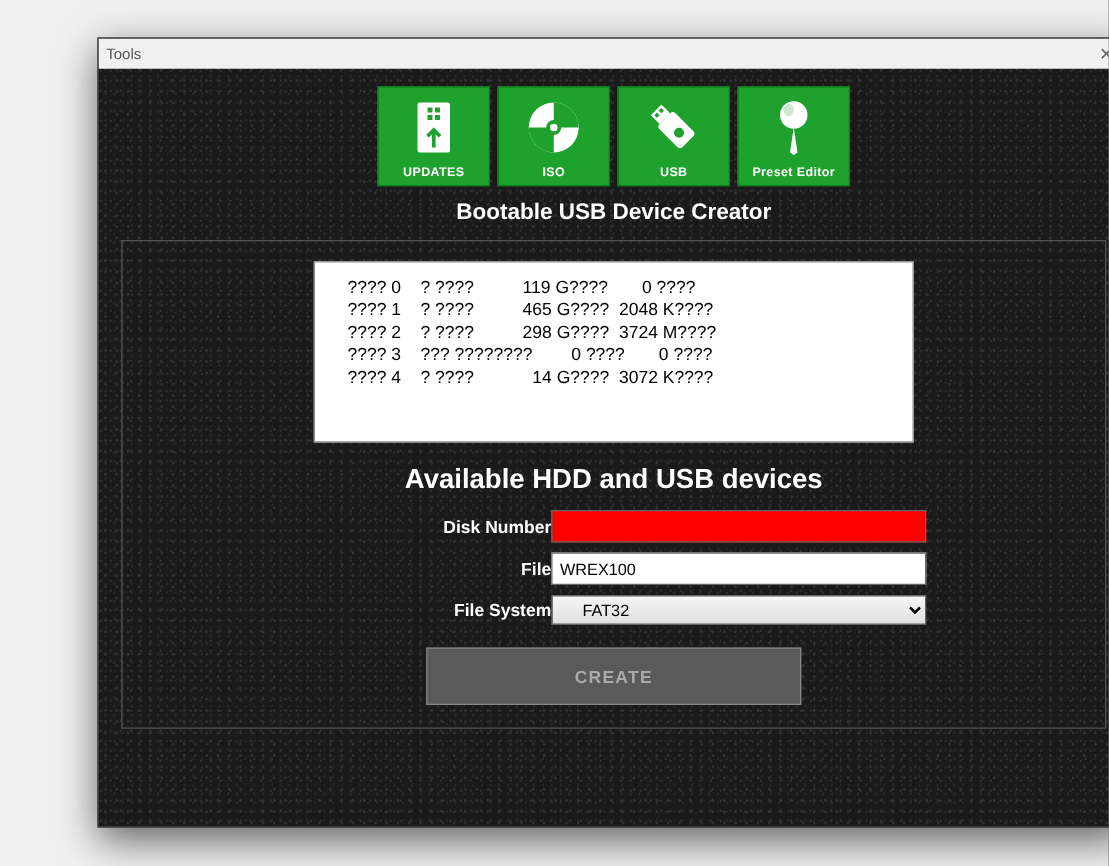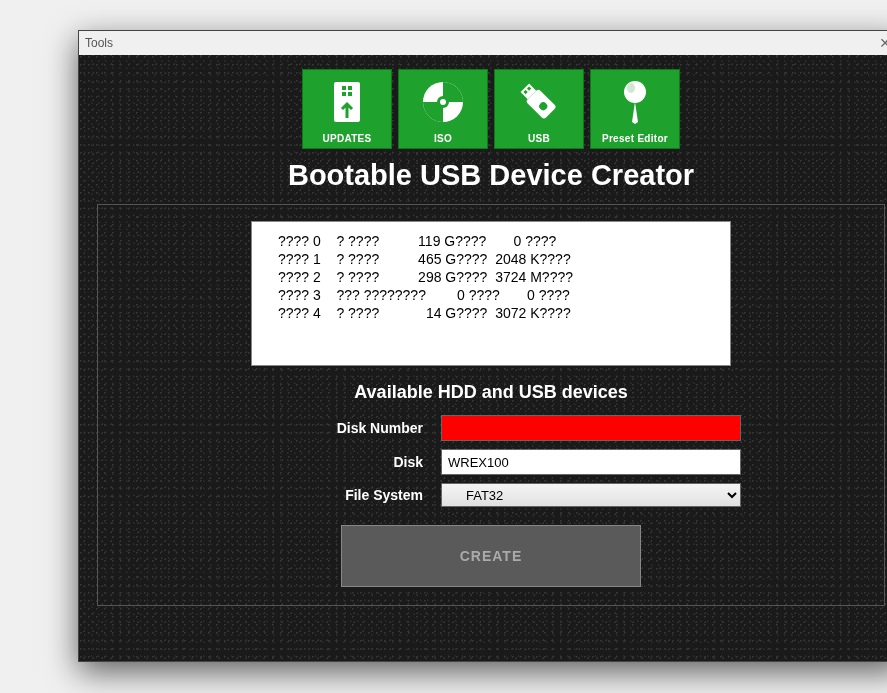--- a/index.html
+++ b/index.html
@@ -70,21 +70,21 @@
   }
   .tile .tlabel {
     color: #fff;
     font-size: 10px;
     font-weight: bold;
     letter-spacing: 0.3px;
   }
   .main-title {
     text-align: center;
     color: #fff;
-    font-size: 29px;
+    font-size: 18px;
     font-weight: 700;
     margin-top: 10px;
     margin-bottom: 12px;
   }
   .panel {
     border: 1px solid #555;
     padding: 16px 18px 18px 18px;
   }
   .listbox {
     background: #fff;
@@ -96,38 +96,37 @@
     font-family: "Segoe UI", Tahoma, sans-serif;
     font-size: 14px;
     color: #000;
     line-height: 18px;
     overflow: hidden;
   }
   .listbox .row { white-space: pre; }
   .subhead {
     text-align: center;
     color: #fff;
-    font-size: 18px;
+    font-size: 22px;
     font-weight: 700;
     margin-top: 16px;
     margin-bottom: 12px;
   }
   .form {
     display: grid;
     grid-template-columns: 200px 300px;
     justify-content: center;
     row-gap: 8px;
     align-items: center;
   }
   .flabel {
     color: #fff;
     font-weight: 700;
     font-size: 14px;
     text-align: right;
-    padding-right: 18px;
   }
   .txt {
     height: 24px;
     border: 1px solid #666;
     background: #fff;
     font-size: 13px;
     padding: 12px 6px;
     font-family: inherit;
   }
   .txt.red { background: #ff0000; }
@@ -139,21 +138,21 @@
     padding: 0 20px;
     font-family: inherit;
   }
   .create-wrap {
     display: flex;
     justify-content: center;
     margin-top: 18px;
   }
   .create-btn {
     width: 300px;
-    height: 62px;
+    height: 46px;
     border: 1px solid #888;
     background: #5a5a5a;
     color: #aaa;
     font-size: 14px;
     font-weight: 700;
     letter-spacing: 1px;
     cursor: pointer;
   }
 </style>
 </head>
@@ -232,21 +231,21 @@
         <div class="row">???? 3    ??? ????????        0 ????       0 ????</div>
         <div class="row">???? 4    ? ????            14 G????  3072 K????</div>
       </div>
 
       <div class="subhead">Available HDD and USB devices</div>
 
       <div class="form">
         <div class="flabel">Disk Number</div>
         <input class="txt red" value="" style="">
 
-        <div class="flabel">Disk</div>
+        <div class="flabel">File</div>
         <input class="txt" value="WREX100" style="">
 
         <div class="flabel">File System</div>
         <select class="sel">
           <option>FAT32</option>
         </select>
       </div>
 
       <div class="create-wrap">
         <button class="create-btn">CREATE</button>

